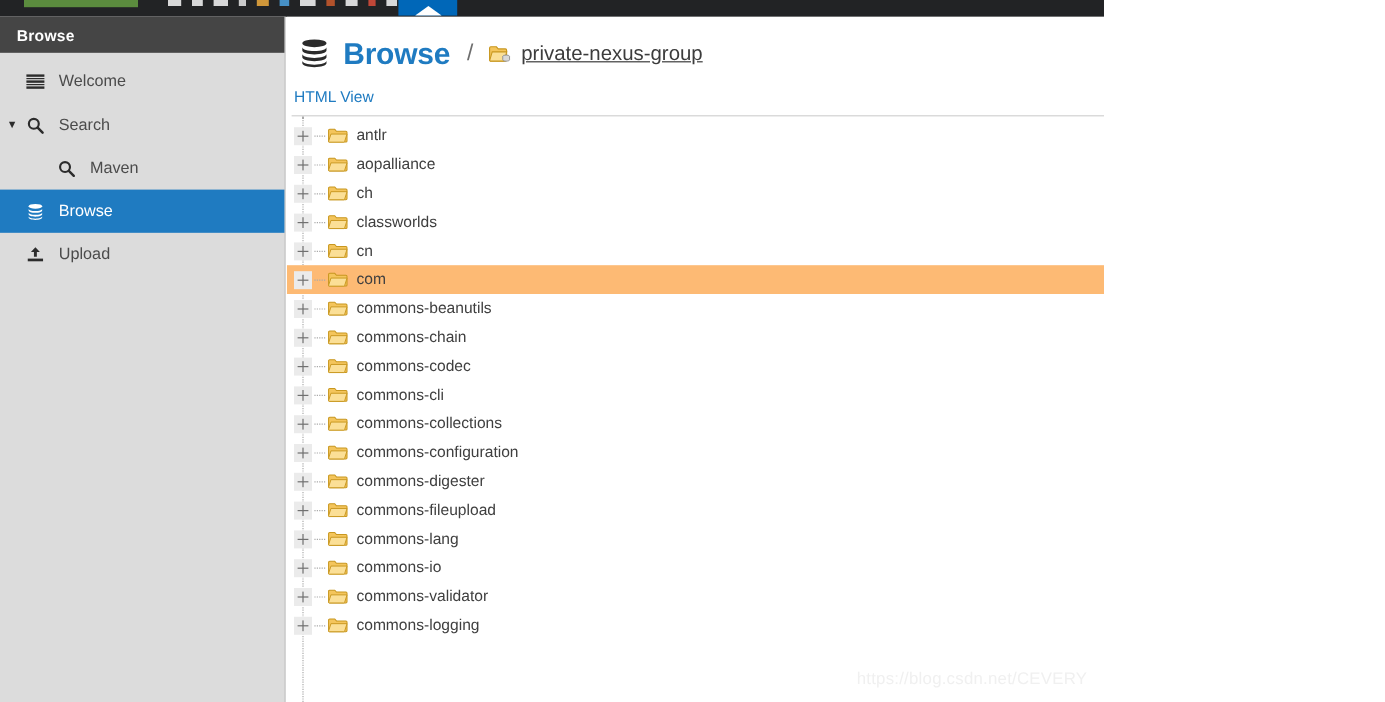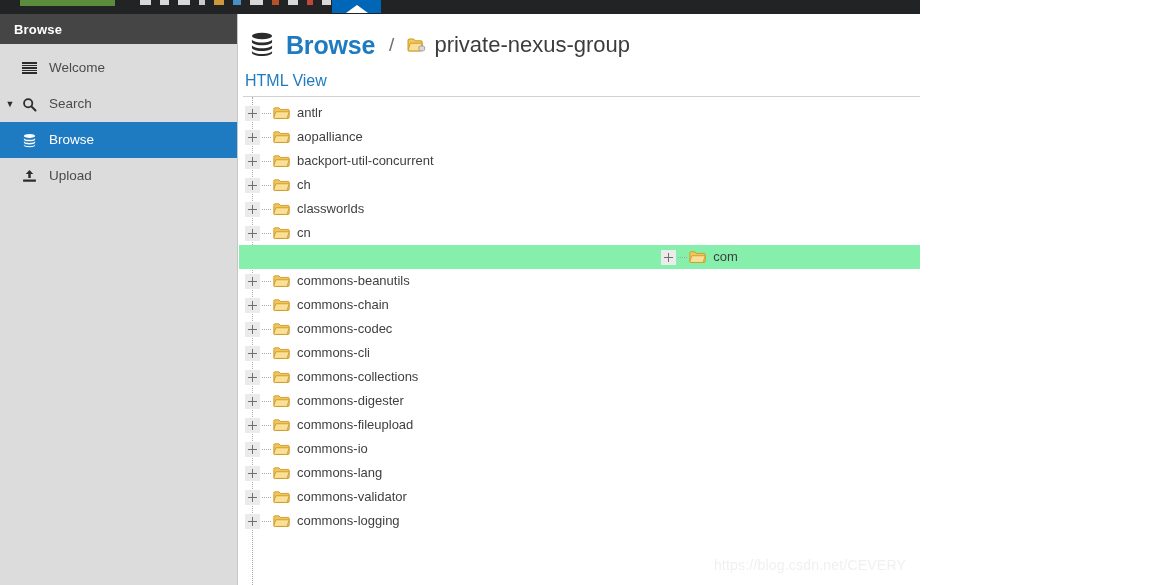--- a/index.html
+++ b/index.html
@@ -167,30 +167,31 @@
     letter-spacing: -.2px;
   }
   .bc-sep {
     color: #6d6d6d;
     font-size: 19px;
     margin: 0 13px 0 14px;
   }
   .bc-folder-icon { margin-right: 8px; display:flex; align-items:center; }
   .bc-repo {
     color: #3c3c3c;
-    font-size: 22px;
+    font-size: 17px;
+    text-decoration: underline;
   }
 
   .html-view-row {
     padding: 10px 0 0 6px;
     height: 34px;
   }
   .html-view-link {
     color: #1f7bc1;
-    font-size: 16px;
+    font-size: 13px;
     text-decoration: none;
     cursor: pointer;
   }
 
   .divider {
     height: 1px;
     background: #d2d2d2;
     margin: 0 0 0 4px;
     width: 911px;
   }
@@ -210,21 +211,21 @@
     border-left: 1px dotted #a9a9a9;
   }
   .tree-row {
     position: relative;
     display: flex;
     align-items: center;
     height: 24px;
     padding-left: 6px;
     cursor: pointer;
   }
-  .tree-row.highlight { background: #86efac; justify-content: center; }
+  .tree-row.highlight { background: #fdba74; }
 
   .expander {
     position: relative;
     width: 15px; height: 15px;
     min-width: 15px;
     background: #ebebeb;
     display: flex;
     align-items: center;
     justify-content: center;
     margin-right: 2px;
@@ -316,20 +317,29 @@
         <span class="nav-icon">
           <svg width="15" height="15" viewBox="0 0 16 16" fill="none">
             <circle cx="6.6" cy="6.6" r="4.4" stroke="currentColor" stroke-width="1.9"></circle>
             <line x1="10" y1="10" x2="14.4" y2="14.4" stroke="currentColor" stroke-width="2.2" stroke-linecap="round"></line>
           </svg>
         </span>
         <span class="nav-label">Search</span>
       </div>
 
 
+      <div class="nav-item child">
+        <span class="nav-icon">
+          <svg width="15" height="15" viewBox="0 0 16 16" fill="none">
+            <circle cx="6.6" cy="6.6" r="4.4" stroke="currentColor" stroke-width="1.9"></circle>
+            <line x1="10" y1="10" x2="14.4" y2="14.4" stroke="currentColor" stroke-width="2.2" stroke-linecap="round"></line>
+          </svg>
+        </span>
+        <span class="nav-label">Maven</span>
+      </div>
 
       <div class="nav-item selected">
         <span class="nav-icon">
           <svg width="15" height="15" viewBox="0 0 16 16">
             <ellipse cx="8" cy="3.1" rx="6" ry="2.1" fill="currentColor"></ellipse>
             <path d="M2 5.2v1.6c0 1.16 2.69 2.1 6 2.1s6-.94 6-2.1V5.2c0 1.16-2.69 2.1-6 2.1S2 6.36 2 5.2z" fill="currentColor"></path>
             <path d="M2 8.6v1.6c0 1.16 2.69 2.1 6 2.1s6-.94 6-2.1V8.6c0 1.16-2.69 2.1-6 2.1s-6-.94-6-2.1z" fill="currentColor"></path>
             <path d="M2 12v1.1c0 1.16 2.69 2.1 6 2.1s6-.94 6-2.1V12c0 1.16-2.69 2.1-6 2.1S2 13.16 2 12z" fill="currentColor"></path>
           </svg>
         </span>
@@ -415,34 +425,20 @@
             <span class="plus-h"></span>
             <span class="plus-v"></span>
           </span>
           <span class="dots"></span>
           <span class="folder-icon">
             <svg width="17" height="15" viewBox="0 0 18 16">
               <path d="M.8 2.9c0-.55.45-1 1-1h4.5l1.5 1.75h8.4c.55 0 1 .45 1 1v7.6c0 .55-.45 1-1 1H1.8c-.55 0-1-.45-1-1z" fill="#f4c55c" stroke="#c8971f" stroke-width=".9"></path>
               <path d="M2.9 6.1h14.3l-2.1 6.6c-.1.35-.45.6-.82.6H1.5c-.45 0-.75-.4-.65-.82z" fill="#fbdf96" stroke="#c8971f" stroke-width=".85"></path>
             </svg>
           </span>
-          <span class="tree-label">backport-util-concurrent</span>
-        </div>
-        <div class="tree-row">
-          <span class="expander">
-            <span class="plus-h"></span>
-            <span class="plus-v"></span>
-          </span>
-          <span class="dots"></span>
-          <span class="folder-icon">
-            <svg width="17" height="15" viewBox="0 0 18 16">
-              <path d="M.8 2.9c0-.55.45-1 1-1h4.5l1.5 1.75h8.4c.55 0 1 .45 1 1v7.6c0 .55-.45 1-1 1H1.8c-.55 0-1-.45-1-1z" fill="#f4c55c" stroke="#c8971f" stroke-width=".9"></path>
-              <path d="M2.9 6.1h14.3l-2.1 6.6c-.1.35-.45.6-.82.6H1.5c-.45 0-.75-.4-.65-.82z" fill="#fbdf96" stroke="#c8971f" stroke-width=".85"></path>
-            </svg>
-          </span>
           <span class="tree-label">ch</span>
         </div>
         <div class="tree-row">
           <span class="expander">
             <span class="plus-h"></span>
             <span class="plus-v"></span>
           </span>
           <span class="dots"></span>
           <span class="folder-icon">
             <svg width="17" height="15" viewBox="0 0 18 16">
@@ -555,20 +551,34 @@
             <span class="plus-h"></span>
             <span class="plus-v"></span>
           </span>
           <span class="dots"></span>
           <span class="folder-icon">
             <svg width="17" height="15" viewBox="0 0 18 16">
               <path d="M.8 2.9c0-.55.45-1 1-1h4.5l1.5 1.75h8.4c.55 0 1 .45 1 1v7.6c0 .55-.45 1-1 1H1.8c-.55 0-1-.45-1-1z" fill="#f4c55c" stroke="#c8971f" stroke-width=".9"></path>
               <path d="M2.9 6.1h14.3l-2.1 6.6c-.1.35-.45.6-.82.6H1.5c-.45 0-.75-.4-.65-.82z" fill="#fbdf96" stroke="#c8971f" stroke-width=".85"></path>
             </svg>
           </span>
+          <span class="tree-label">commons-configuration</span>
+        </div>
+        <div class="tree-row">
+          <span class="expander">
+            <span class="plus-h"></span>
+            <span class="plus-v"></span>
+          </span>
+          <span class="dots"></span>
+          <span class="folder-icon">
+            <svg width="17" height="15" viewBox="0 0 18 16">
+              <path d="M.8 2.9c0-.55.45-1 1-1h4.5l1.5 1.75h8.4c.55 0 1 .45 1 1v7.6c0 .55-.45 1-1 1H1.8c-.55 0-1-.45-1-1z" fill="#f4c55c" stroke="#c8971f" stroke-width=".9"></path>
+              <path d="M2.9 6.1h14.3l-2.1 6.6c-.1.35-.45.6-.82.6H1.5c-.45 0-.75-.4-.65-.82z" fill="#fbdf96" stroke="#c8971f" stroke-width=".85"></path>
+            </svg>
+          </span>
           <span class="tree-label">commons-digester</span>
         </div>
         <div class="tree-row">
           <span class="expander">
             <span class="plus-h"></span>
             <span class="plus-v"></span>
           </span>
           <span class="dots"></span>
           <span class="folder-icon">
             <svg width="17" height="15" viewBox="0 0 18 16">
@@ -583,48 +593,48 @@
             <span class="plus-h"></span>
             <span class="plus-v"></span>
           </span>
           <span class="dots"></span>
           <span class="folder-icon">
             <svg width="17" height="15" viewBox="0 0 18 16">
               <path d="M.8 2.9c0-.55.45-1 1-1h4.5l1.5 1.75h8.4c.55 0 1 .45 1 1v7.6c0 .55-.45 1-1 1H1.8c-.55 0-1-.45-1-1z" fill="#f4c55c" stroke="#c8971f" stroke-width=".9"></path>
               <path d="M2.9 6.1h14.3l-2.1 6.6c-.1.35-.45.6-.82.6H1.5c-.45 0-.75-.4-.65-.82z" fill="#fbdf96" stroke="#c8971f" stroke-width=".85"></path>
             </svg>
           </span>
+          <span class="tree-label">commons-lang</span>
+        </div>
+        <div class="tree-row">
+          <span class="expander">
+            <span class="plus-h"></span>
+            <span class="plus-v"></span>
+          </span>
+          <span class="dots"></span>
+          <span class="folder-icon">
+            <svg width="17" height="15" viewBox="0 0 18 16">
+              <path d="M.8 2.9c0-.55.45-1 1-1h4.5l1.5 1.75h8.4c.55 0 1 .45 1 1v7.6c0 .55-.45 1-1 1H1.8c-.55 0-1-.45-1-1z" fill="#f4c55c" stroke="#c8971f" stroke-width=".9"></path>
+              <path d="M2.9 6.1h14.3l-2.1 6.6c-.1.35-.45.6-.82.6H1.5c-.45 0-.75-.4-.65-.82z" fill="#fbdf96" stroke="#c8971f" stroke-width=".85"></path>
+            </svg>
+          </span>
           <span class="tree-label">commons-io</span>
         </div>
         <div class="tree-row">
           <span class="expander">
             <span class="plus-h"></span>
             <span class="plus-v"></span>
           </span>
           <span class="dots"></span>
           <span class="folder-icon">
             <svg width="17" height="15" viewBox="0 0 18 16">
               <path d="M.8 2.9c0-.55.45-1 1-1h4.5l1.5 1.75h8.4c.55 0 1 .45 1 1v7.6c0 .55-.45 1-1 1H1.8c-.55 0-1-.45-1-1z" fill="#f4c55c" stroke="#c8971f" stroke-width=".9"></path>
               <path d="M2.9 6.1h14.3l-2.1 6.6c-.1.35-.45.6-.82.6H1.5c-.45 0-.75-.4-.65-.82z" fill="#fbdf96" stroke="#c8971f" stroke-width=".85"></path>
             </svg>
           </span>
-          <span class="tree-label">commons-lang</span>
-        </div>
-        <div class="tree-row">
-          <span class="expander">
-            <span class="plus-h"></span>
-            <span class="plus-v"></span>
-          </span>
-          <span class="dots"></span>
-          <span class="folder-icon">
-            <svg width="17" height="15" viewBox="0 0 18 16">
-              <path d="M.8 2.9c0-.55.45-1 1-1h4.5l1.5 1.75h8.4c.55 0 1 .45 1 1v7.6c0 .55-.45 1-1 1H1.8c-.55 0-1-.45-1-1z" fill="#f4c55c" stroke="#c8971f" stroke-width=".9"></path>
-              <path d="M2.9 6.1h14.3l-2.1 6.6c-.1.35-.45.6-.82.6H1.5c-.45 0-.75-.4-.65-.82z" fill="#fbdf96" stroke="#c8971f" stroke-width=".85"></path>
-            </svg>
-          </span>
           <span class="tree-label">commons-validator</span>
         </div>
         <div class="tree-row">
           <span class="expander">
             <span class="plus-h"></span>
             <span class="plus-v"></span>
           </span>
           <span class="dots"></span>
           <span class="folder-icon">
             <svg width="17" height="15" viewBox="0 0 18 16">

